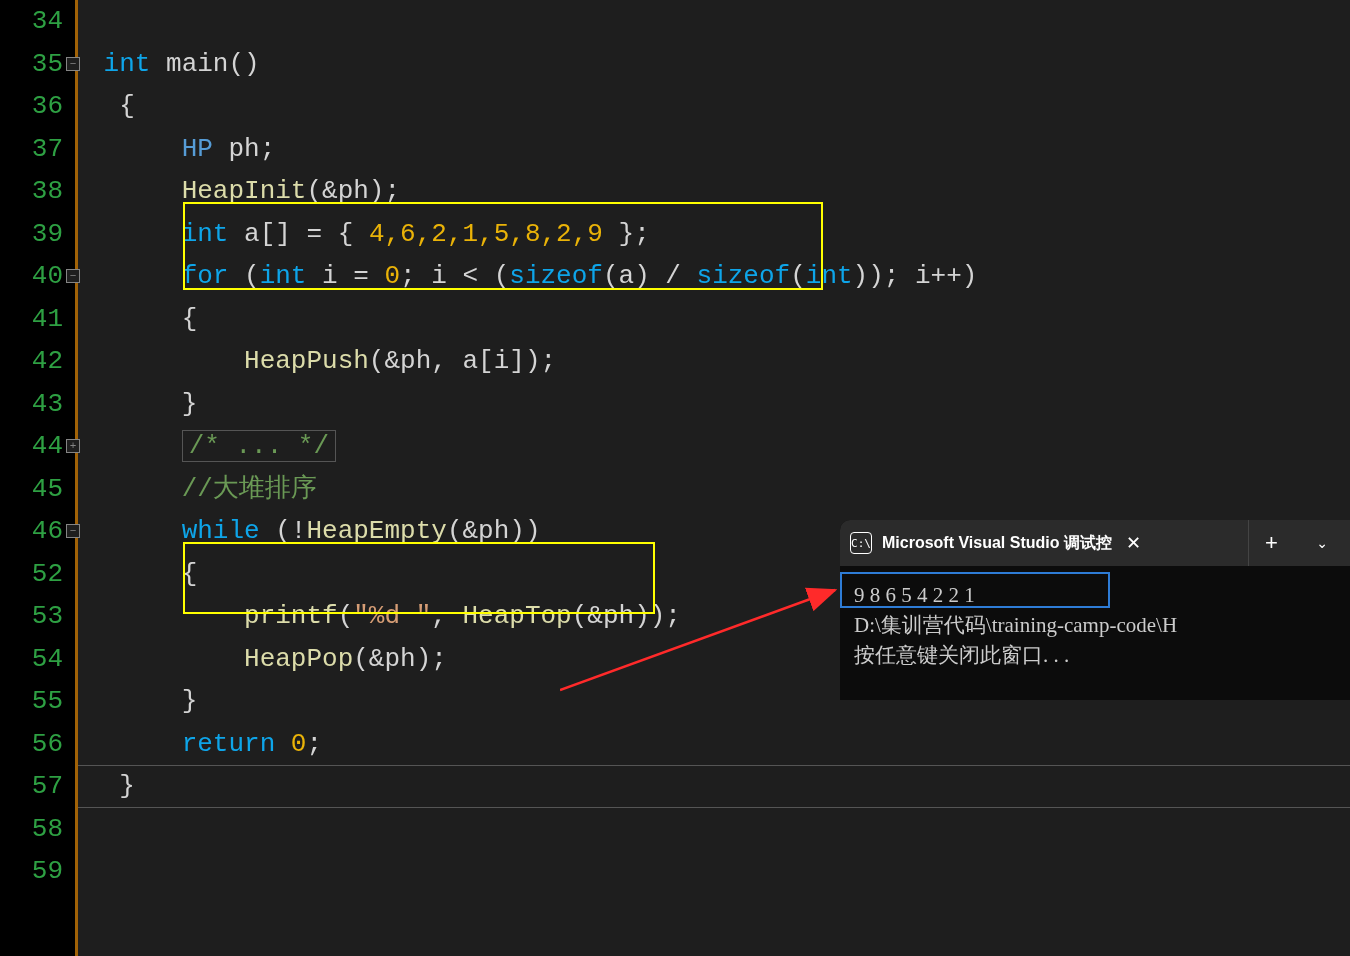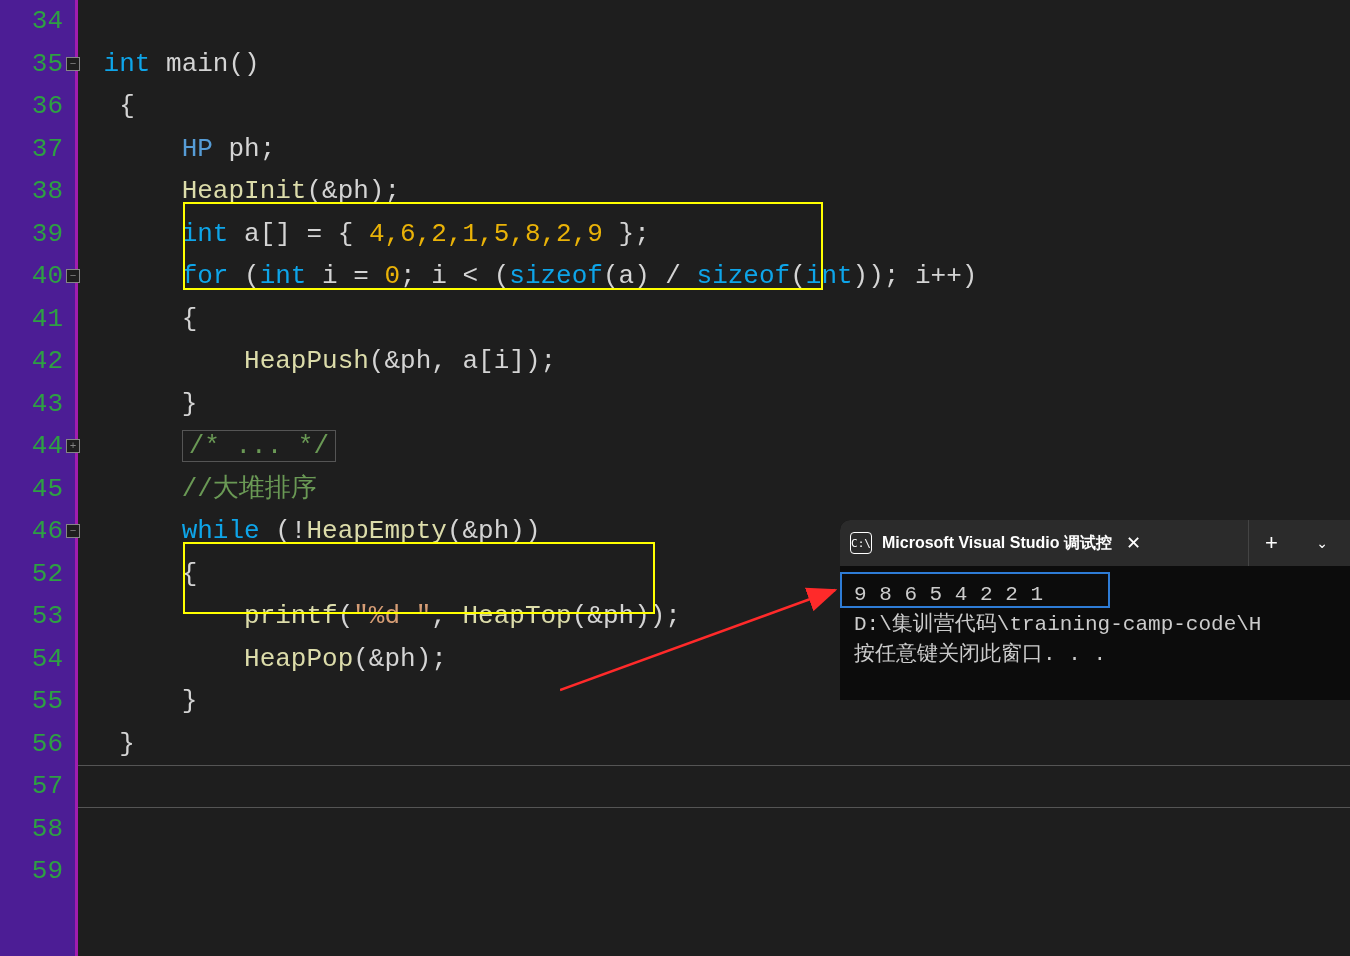--- a/index.html
+++ b/index.html
@@ -12,26 +12,26 @@
     height: 956px;
     overflow: hidden;
     position: relative;
   }
   .editor {
     display: flex;
     height: 100%;
   }
   .gutter {
     width: 78px;
-    background: #4c1d95;
+    background: #000000;
     text-align: right;
     padding-right: 12px;
     color: #2ea043;
     user-select: none;
-    border-right: 3px solid #a21caf;
+    border-right: 3px solid #a16207;
   }
   .gutter .ln {
     height: 42.5px;
     line-height: 42.5px;
   }
   .code {
     flex: 1;
     padding-left: 10px;
     position: relative;
   }
@@ -124,21 +124,21 @@
   .console-dropdown {
     width: 36px;
     text-align: center;
     font-size: 14px;
     height: 100%;
     line-height: 46px;
     cursor: pointer;
   }
   .console-body {
     padding: 14px 14px 30px 14px;
-    font-family: Liberation Mono, monospace;
+    font-family: Liberation Serif, serif;
     font-size: 21px;
     color: #cccccc;
     line-height: 30px;
     white-space: pre;
   }
   .current-line-hl {
     position: absolute;
     left: 0;
     right: 0;
     height: 42.5px;
@@ -188,20 +188,21 @@
     <div class="line">      <span>{</span></div>
     <div class="line">          <span class="func">HeapPush</span><span>(&amp;ph, a[i]);</span></div>
     <div class="line">      <span>}</span></div>
     <div class="line"><span class="fold">+</span>      <span class="cmt" style="border:1px solid #555;padding:0 6px;">/* ... */</span></div>
     <div class="line">      <span class="cmt">//大堆排序</span></div>
     <div class="line"><span class="fold">−</span>      <span class="kw">while</span><span> (!</span><span class="func">HeapEmpty</span><span>(&amp;ph))</span></div>
     <div class="line">      <span>{</span></div>
     <div class="line">          <span class="func">printf</span><span>(</span><span class="str">"%d "</span><span>, </span><span class="func">HeapTop</span><span>(&amp;ph));</span></div>
     <div class="line">          <span class="func">HeapPop</span><span>(&amp;ph);</span></div>
     <div class="line">      <span>}</span></div>
+    <div class="line">      <span class="kw">return</span><span> </span><span class="num">0</span><span>;</span></div>
     <div class="line">  <span>}</span></div>
   </div>
 </div>
 
 <div class="highlight-box" style="top:202px; left:183px; width:640px; height:88px;"></div>
 <div class="highlight-box" style="top:542px; left:183px; width:472px; height:72px;"></div>
 
 <div class="console">
   <div class="console-titlebar">
     <span class="console-icon">C:\</span>

